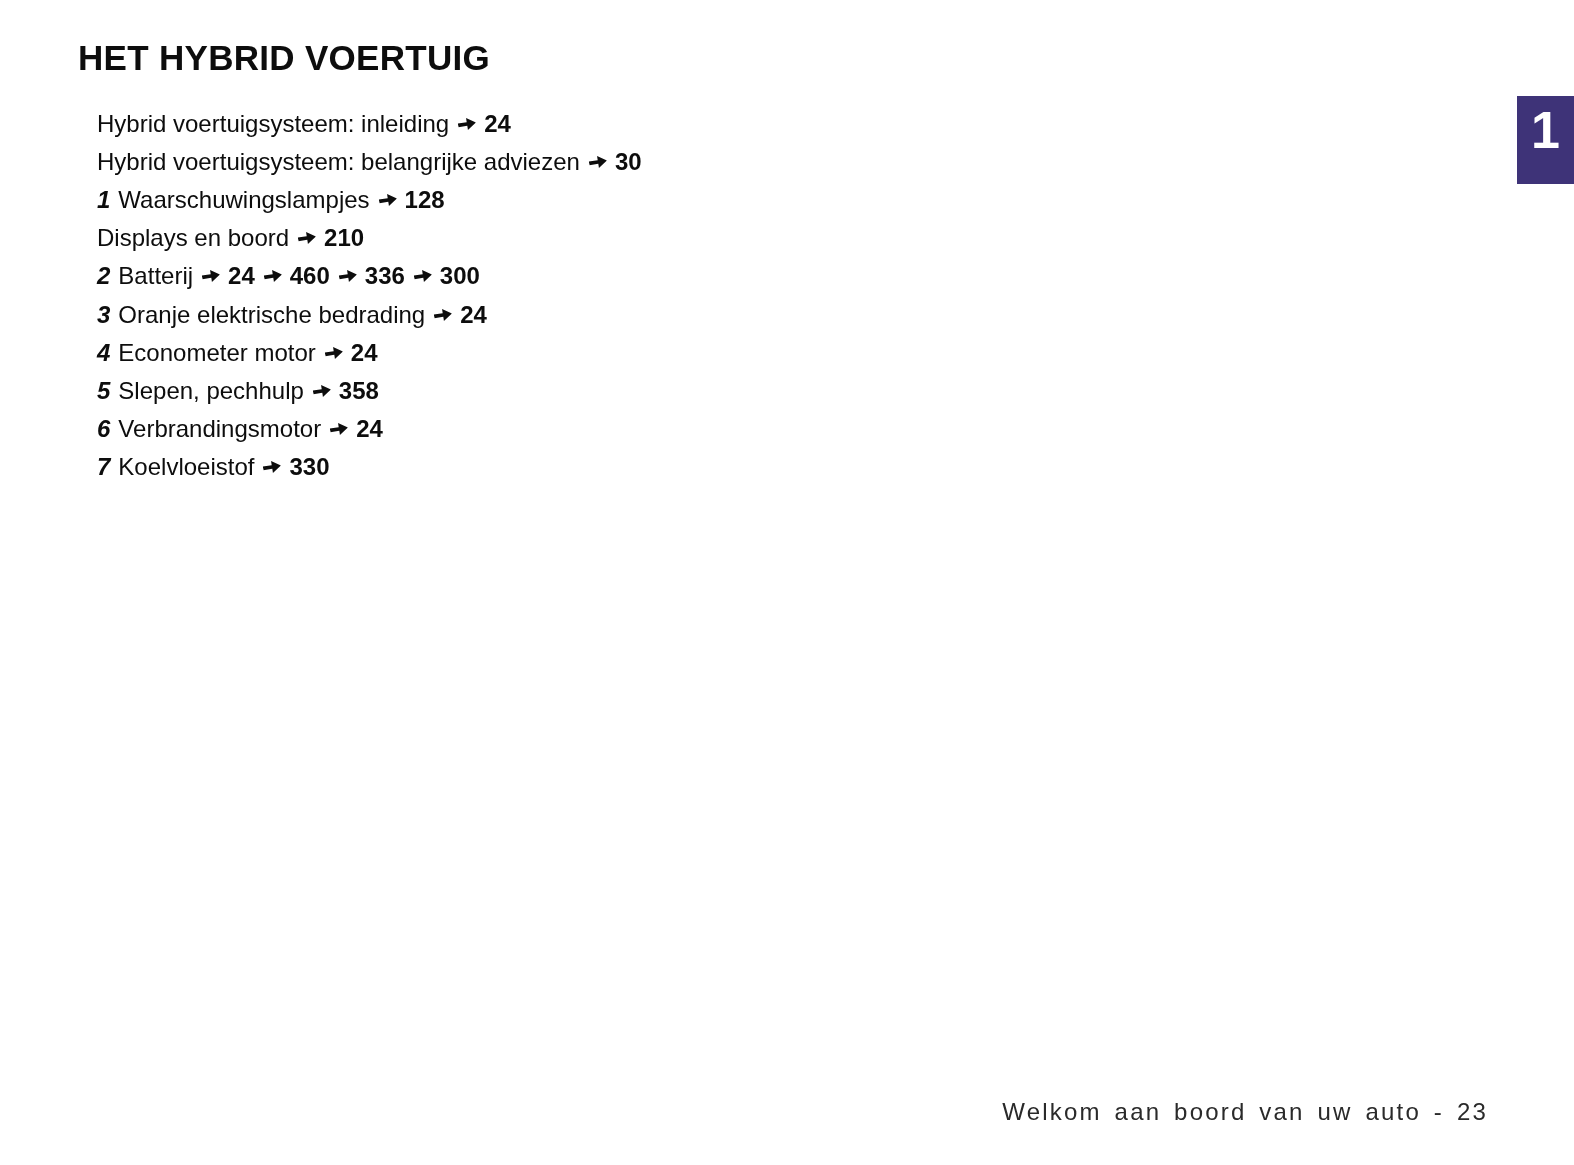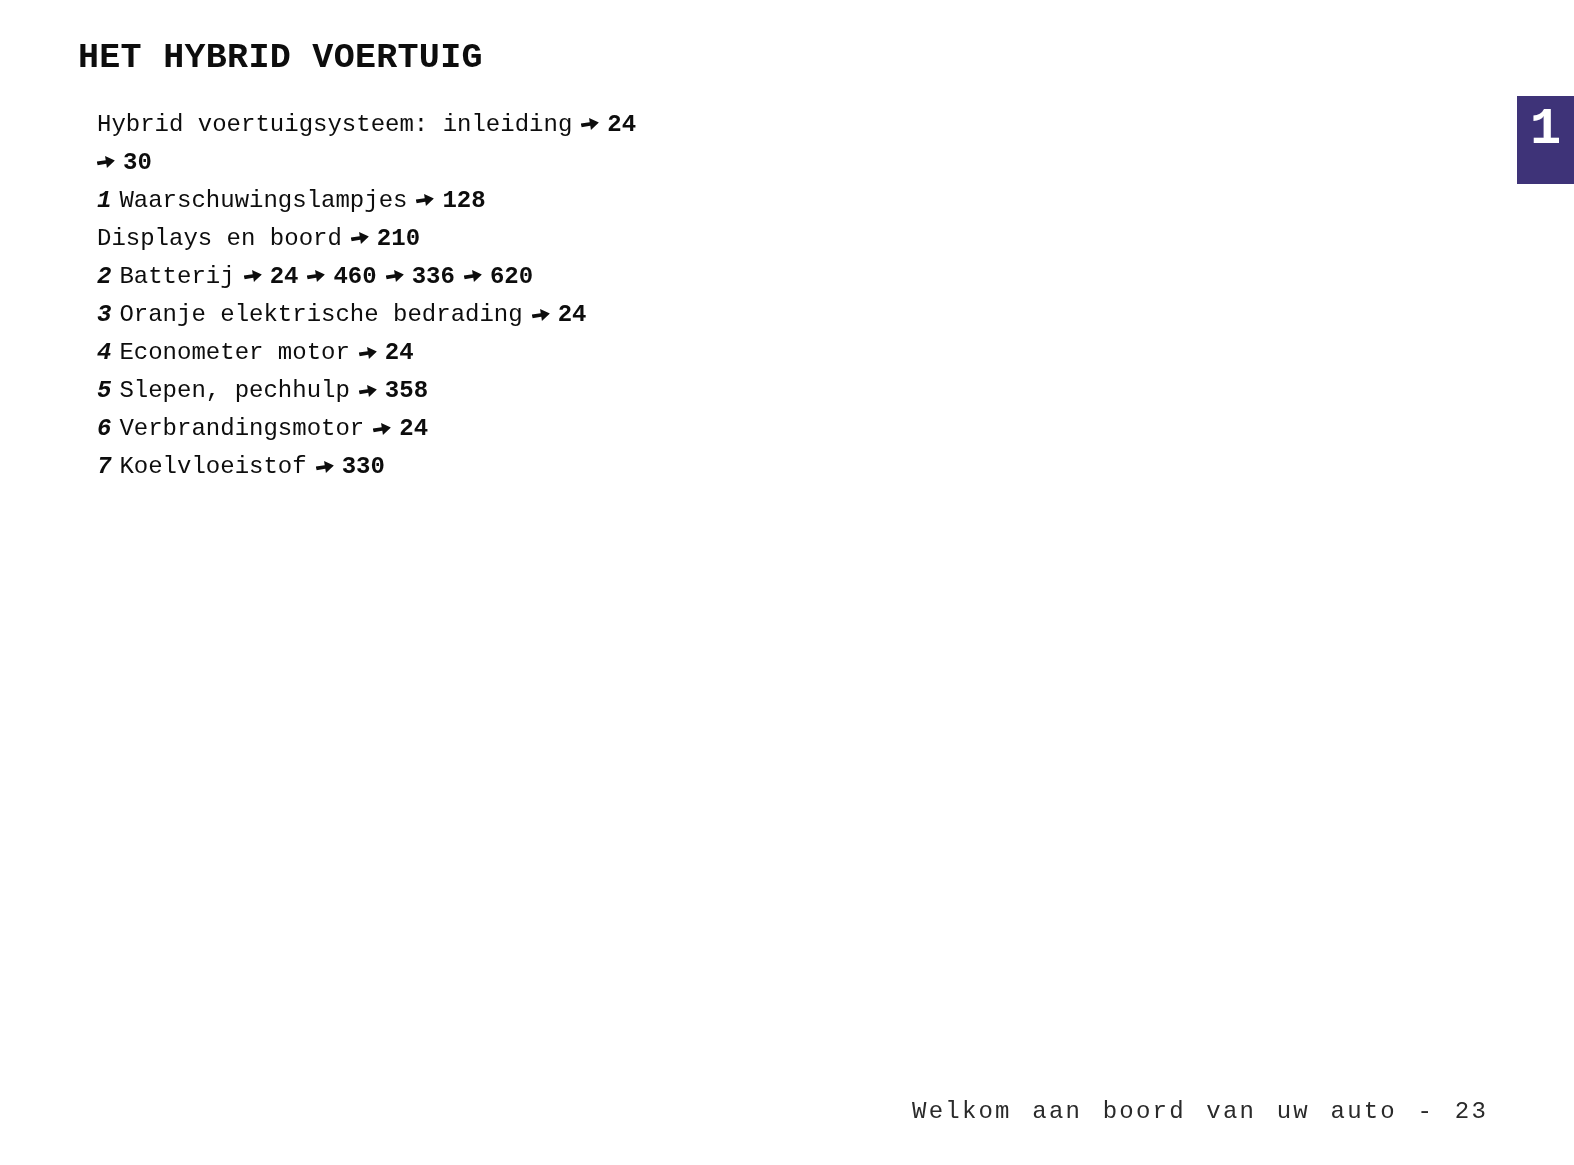--- a/index.html
+++ b/index.html
@@ -9,21 +9,20 @@
     background: #ffffff;
     font-family: "Liberation Sans", "DejaVu Sans", sans-serif;
     color: #0d0d0d;
     overflow: hidden;
   }
   .page {
     position: relative;
     width: 1574px;
     height: 1158px;
     background: #ffffff;
-    font-family: Liberation Mono, monospace;
   }
   .title {
     position: absolute;
     left: 78px;
     top: 38px;
     margin: 0;
     font-size: 35px;
     font-weight: 700;
     letter-spacing: 0.3px;
     color: #0d0d0d;
@@ -112,20 +111,21 @@
     <span class="ref">
         <svg class="arrow" viewBox="0 0 24 18" aria-hidden="true">
           <path d="M0 6.5 L12 6.5 L12 1 L24 9 L12 17 L12 11.5 L0 11.5 Z"></path>
         </svg>
         <b class="pagenum">24</b>
       </span>
         </span>
   </div>
       <div class="toc-row">
 
+    <span class="label">Hybrid voertuigsysteem: belangrijke adviezen</span>
     <span class="refs">
 
     <span class="ref">
         <svg class="arrow" viewBox="0 0 24 18" aria-hidden="true">
           <path d="M0 6.5 L12 6.5 L12 1 L24 9 L12 17 L12 11.5 L0 11.5 Z"></path>
         </svg>
         <b class="pagenum">30</b>
       </span>
         </span>
   </div>
@@ -175,21 +175,21 @@
           <span class="ref">
         <svg class="arrow" viewBox="0 0 24 18" aria-hidden="true">
           <path d="M0 6.5 L12 6.5 L12 1 L24 9 L12 17 L12 11.5 L0 11.5 Z"></path>
         </svg>
         <b class="pagenum">336</b>
       </span>
           <span class="ref">
         <svg class="arrow" viewBox="0 0 24 18" aria-hidden="true">
           <path d="M0 6.5 L12 6.5 L12 1 L24 9 L12 17 L12 11.5 L0 11.5 Z"></path>
         </svg>
-        <b class="pagenum">620</b>
+        <b class="pagenum">300</b>
       </span>
         </span>
   </div>
       <div class="toc-row">
     <span class="num">3</span>
     <span class="label">Oranje elektrische bedrading</span>
     <span class="refs">
 
     <span class="ref">
         <svg class="arrow" viewBox="0 0 24 18" aria-hidden="true">

